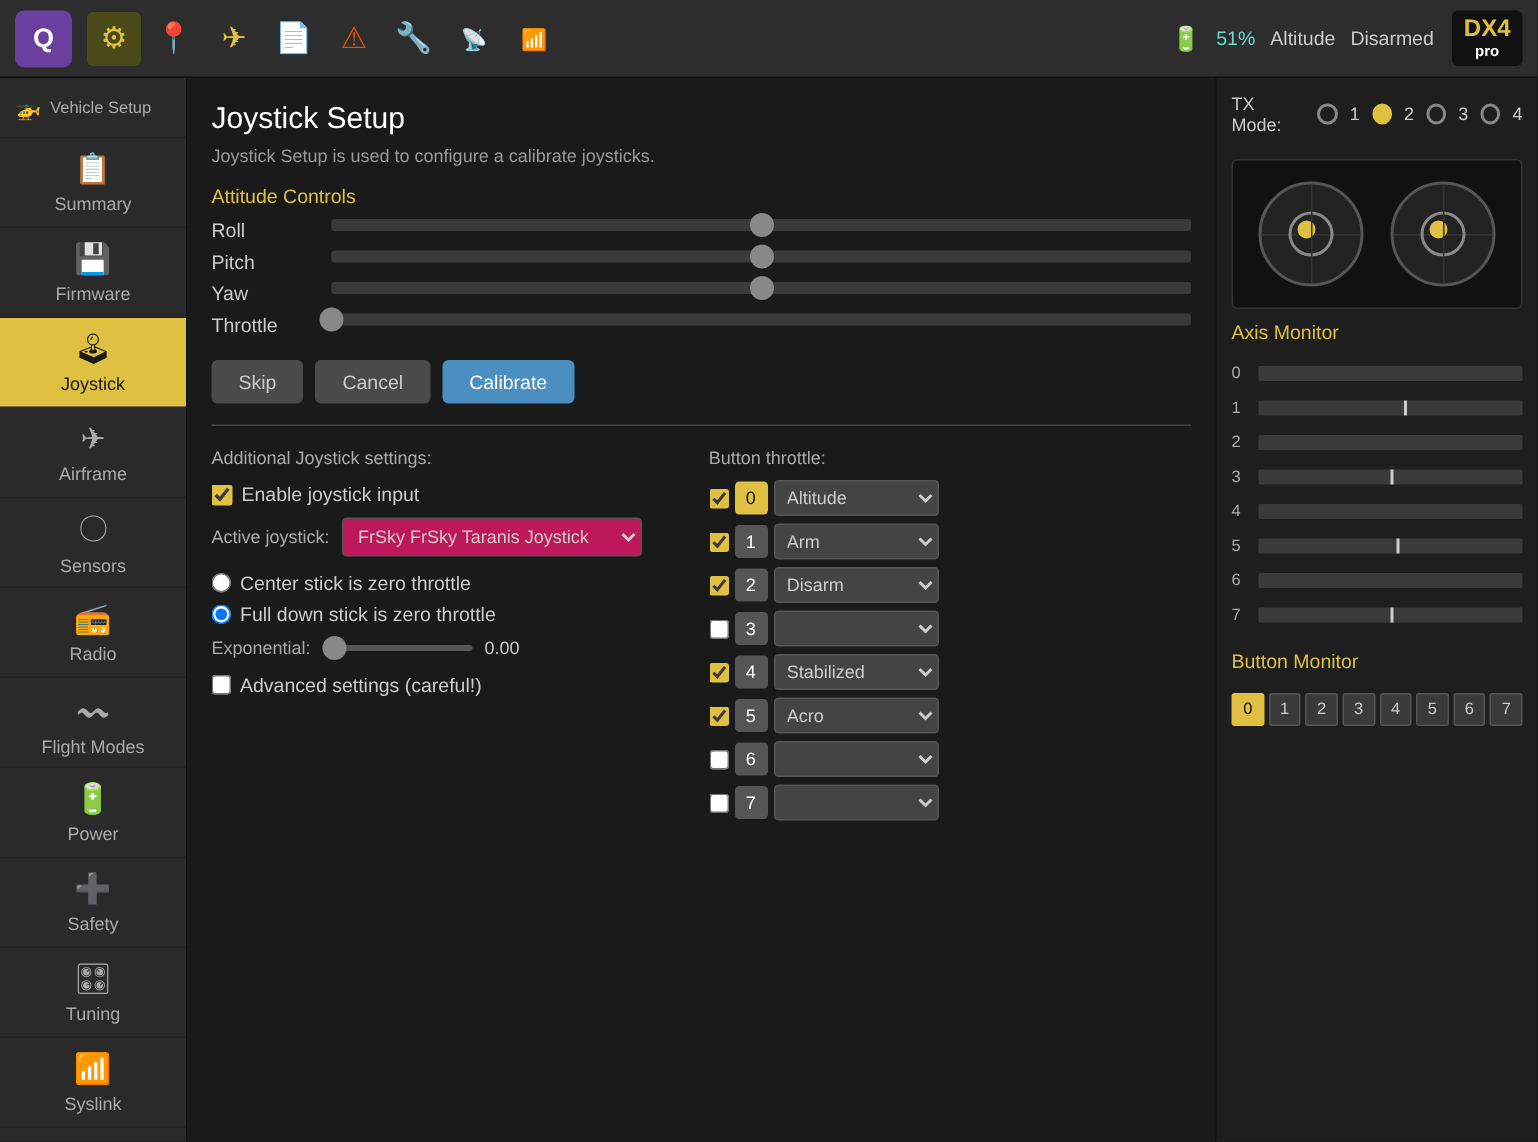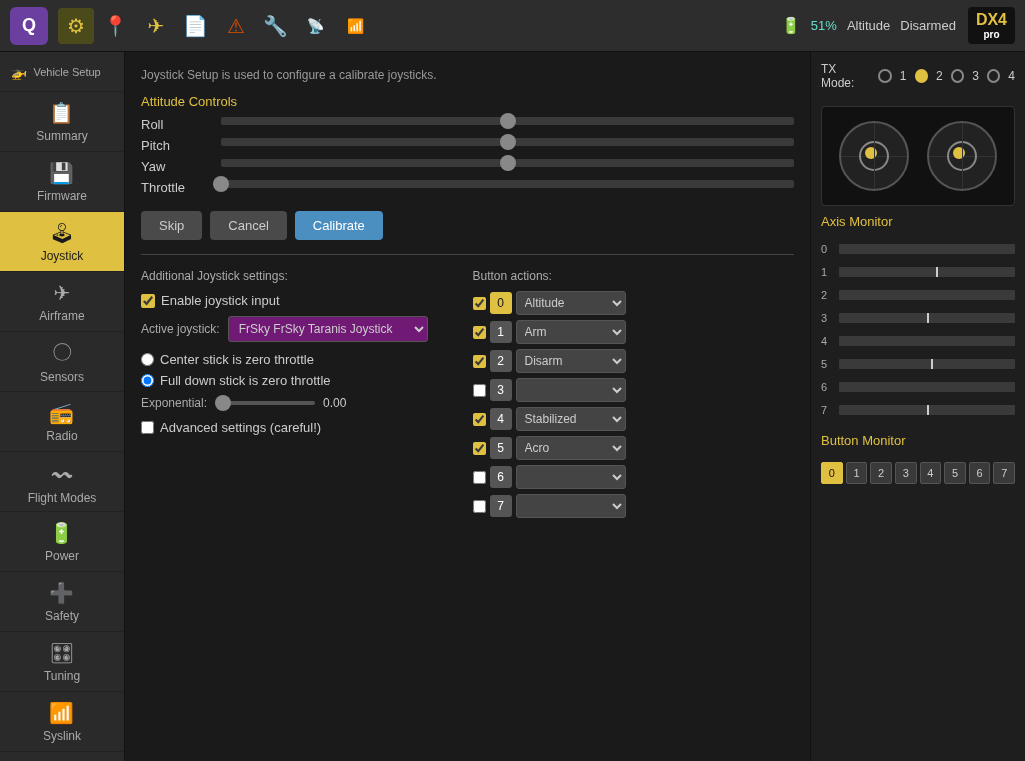--- a/index.html
+++ b/index.html
@@ -51,21 +51,21 @@
     .btn-primary { background: #4a8fc0; color: #fff; }
 
     
     .settings-header { color: #aaa; font-size: 12px; margin-bottom: 10px; }
     .col-left { flex: 1; }
     .col-right { flex: 1; }
     .check-row { display: flex; align-items: center; gap: 6px; margin-bottom: 8px; }
     .check-row input[type=checkbox], .check-row input[type=radio] { accent-color: #e0c040; width: 14px; height: 14px; }
     .dropdown-row { display: flex; align-items: center; gap: 8px; margin-bottom: 10px; }
     .dropdown-label { color: #aaa; font-size: 12px; }
-    .dropdown { background: #701a75; color: #ccc; border: 1px solid #555; border-radius: 3px; padding: 4px 6px; font-size: 12px; cursor: pointer; }
+    .dropdown { background: #be185d; color: #ccc; border: 1px solid #555; border-radius: 3px; padding: 4px 6px; font-size: 12px; cursor: pointer; }
     .dropdown.wide { width: 200px; }
     .radio-row { display: flex; align-items: center; gap: 6px; margin-bottom: 6px; }
 
     
     .exp-row { display: flex; align-items: center; gap: 8px; margin-top: 8px; }
     .exp-label { color: #aaa; font-size: 12px; }
     .slider { -webkit-appearance: none; appearance: none; width: 100px; height: 4px; background: #555; border-radius: 2px; outline: none; }
     .slider::-webkit-slider-thumb { -webkit-appearance: none; width: 16px; height: 16px; background: #888; border-radius: 50%; cursor: pointer; }
     .exp-val { color: #ccc; font-size: 12px; }
 
@@ -187,20 +187,21 @@
     </div>
     <div class="sidebar-item">
       <span class="sidebar-icon">⚙</span>
 
     </div>
   </div>
 
   <div class="main">
 
     <div class="content">
+      <div class="page-title">Joystick Setup</div>
       <div class="page-desc">Joystick Setup is used to configure a calibrate joysticks.</div>
 
       <div class="section-title">Attitude Controls</div>
 
       <div class="axis-row">
         <div class="axis-label">Roll</div>
         <div class="axis-bar-container" style="width:620px;">
           <div class="axis-indicator"></div>
         </div>
       </div>
@@ -266,21 +267,21 @@
             <span class="exp-val">0.00</span>
           </div>
 
           <div class="adv-check">
             <input type="checkbox" style="">
             <label>Advanced settings (careful!)</label>
           </div>
         </div>
 
         <div class="col-right">
-          <div class="btn-actions-title">Button actions:</div>
+          <div class="btn-actions-title">Button throttle:</div>
 
           <div class="btn-action-row">
             <input type="checkbox" checked="" style="">
             <div class="btn-num active">0</div>
             <select class="btn-action-dropdown">
               <option>Altitude</option>
             </select>
           </div>
 
           <div class="btn-action-row">

